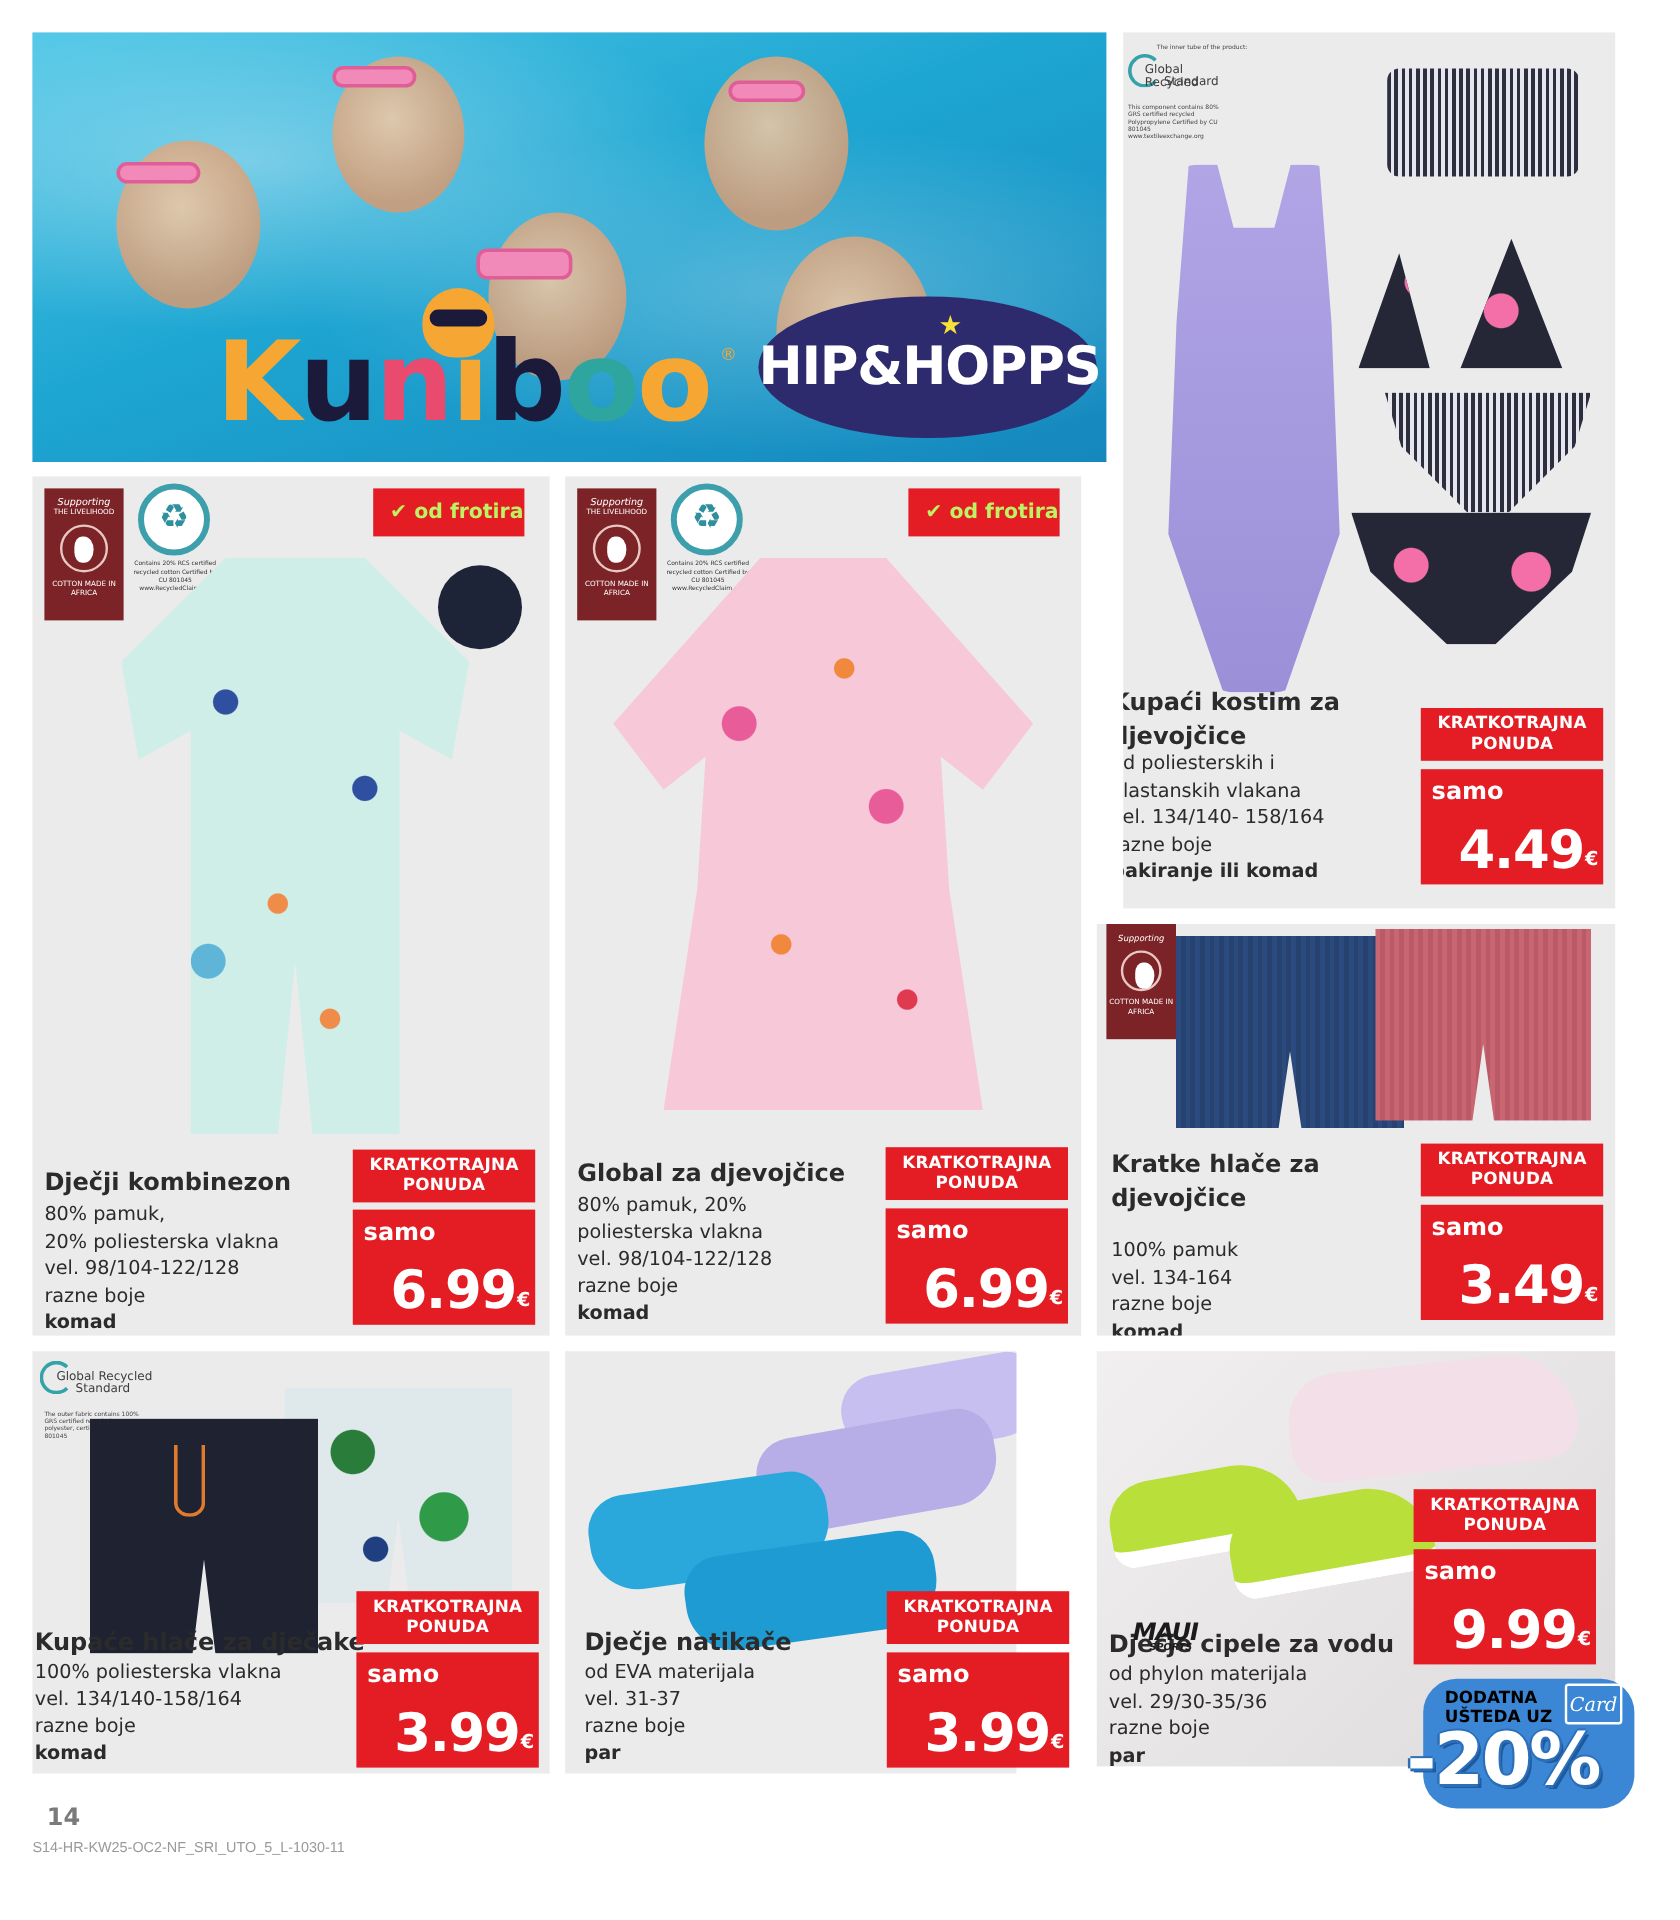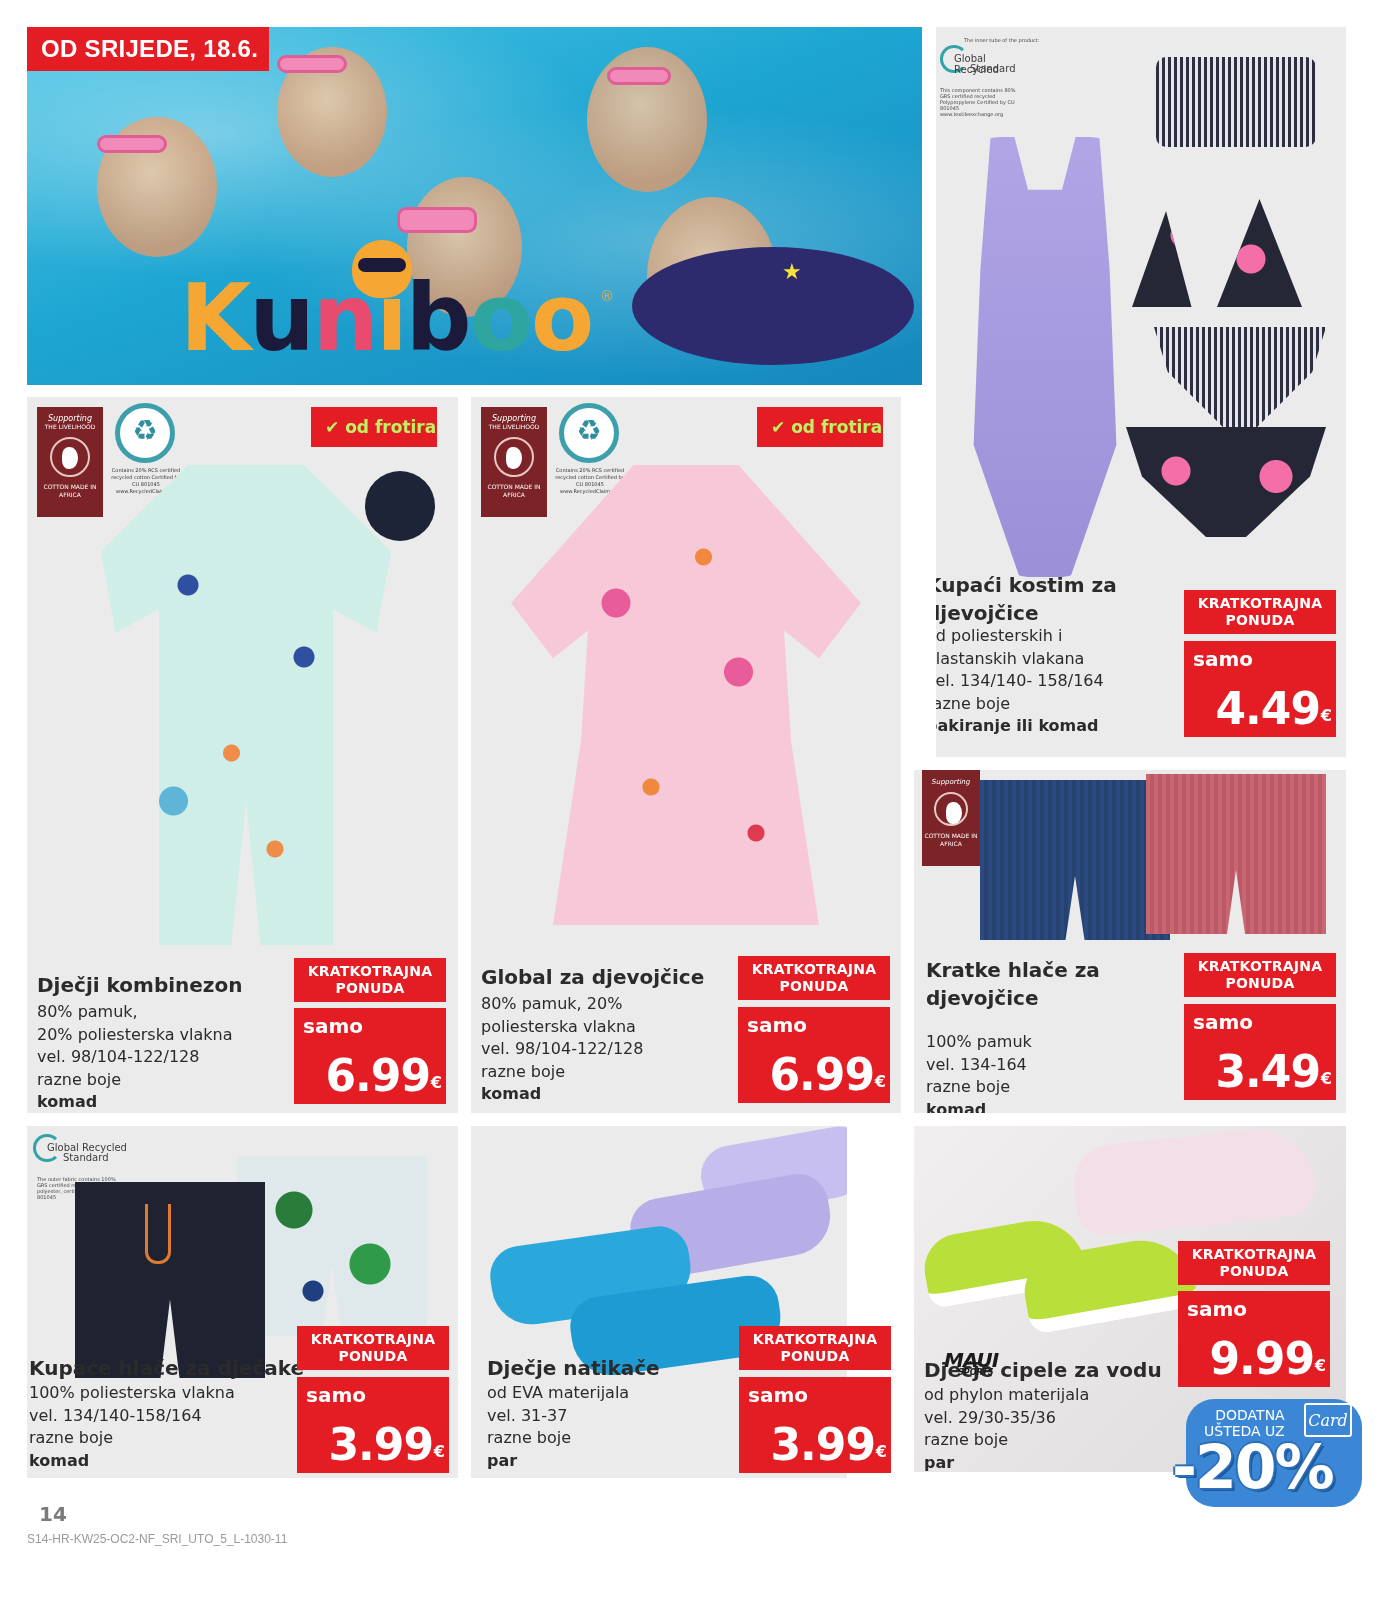--- a/index.html
+++ b/index.html
@@ -55,55 +55,55 @@
   .grs { position: absolute; font-size: 10px; color: #3d3d3d; font-weight: normal; line-height: 11px; }
   .grs .ring { position: absolute; left: 0; top: 0; width: 28px; height: 28px; border-radius: 50%; border: 3px solid #33a3a7; border-right-color: transparent; }
   .grs-small { position: absolute; font-size: 5px; line-height: 6px; color: #444; }
 
   
   .shape { position: absolute; }
   .page-num { position: absolute; left: 27px; top: 1502px; font-size: 20px; font-weight: bold; color: #7a7a7a; margin-left: 12px; }
   .page-code { position: absolute; left: 27px; top: 1532px; font-size: 12px; color: #9a9a9a; font-family: "Liberation Sans", sans-serif; }
 
   .card-bubble { position: absolute; left: 1186px; top: 1399px; width: 176px; height: 108px; background: #3c87d5; border-radius: 28px 28px 28px 28px; }
-  .card-bubble .dod { position: absolute; left: 18px; top: 8px; color: #ffffff; font-weight: normal; font-size: 14px; line-height: 16px; text-align: right; }
+  .card-bubble .dod { position: absolute; left: 18px; top: 8px; color: #000000; font-weight: bold; font-size: 14px; line-height: 16px; }
   .card-bubble .cardlogo { position: absolute; left: 118px; top: 4px; width: 48px; height: 34px; border: 2px solid #fff; border-radius: 3px; color: #fff; font-style: italic; font-family: "DejaVu Serif", serif; font-size: 16px; text-align: center; line-height: 32px; }
   .card-bubble .pct { position: absolute; left: -14px; top: 38px; color: #fff; font-weight: bold; font-size: 60px; line-height: 1; letter-spacing: -2px;
     text-shadow: 2px 0 #2c6fb8, -2px 0 #2c6fb8, 0 2px #2c6fb8, 0 -2px #2c6fb8, 3px 3px 0 #1d5a9e; }
   .maui { position: absolute; left: 944px; top: 1348px; font-weight: bold; font-size: 20px; color: #1b1b1b; letter-spacing: -1px; font-style: italic; }
   .maui small { display: block; font-size: 8px; letter-spacing: 0; margin-left: 14px; margin-top: -4px; }
 </style>
 </head>
 <body>
 
 <div class="panel banner">
   <div class="kid" style="left:70px;top:90px;width:120px;height:140px;"></div>
   <div class="kid" style="left:250px;top:20px;width:110px;height:130px;"></div>
   <div class="kid" style="left:380px;top:150px;width:115px;height:140px;"></div>
   <div class="kid" style="left:560px;top:20px;width:120px;height:145px;"></div>
   <div class="kid" style="left:620px;top:170px;width:130px;height:160px;"></div>
   <div class="goggle" style="left:70px;top:108px;width:70px;"></div>
   <div class="goggle" style="left:250px;top:28px;width:70px;"></div>
   <div class="goggle" style="left:370px;top:180px;width:80px;height:26px;"></div>
   <div class="goggle" style="left:580px;top:40px;width:64px;"></div>
-  <div class="date-tag">OD SRIJEDE, 18.6.</div>
 </div>
 <div class="raccoon"></div>
 <div class="kuniboo">
   <span style="color:#f6a733">K</span>
   <span style="color:#1c1a3a">u</span>
   <span style="color:#e94b6e">n</span>
   <span style="color:#f6a733">i</span>
   <span style="color:#1c1a3a">b</span>
   <span style="color:#2ea59f">o</span>
   <span style="color:#f6a733">o</span>
 </div>
 <div class="reg">®</div>
 <div class="hiphopps">
   <span class="star">★</span>
+  <span>HIP&amp;HOPPS</span>
 </div>
 
 <div class="panel" style="left:936px;top:27px;width:410px;height:730px;">
   <div class="grs-small" style="left:28px;top:10px;">The inner tube of the product:</div>
   <div class="grs" style="left:4px;top:18px;width:90px;height:40px;">
     <div class="ring"></div>
     <div style="position:absolute;left:14px;top:8px;">Global Recycled</div>
     <div style="position:absolute;left:30px;top:18px;">Standard</div>
   </div>
   <div class="grs-small" style="left:4px;top:60px;width:80px;">This component contains 80% GRS certified recycled Polypropylene Certified by CU 801045 www.textileexchange.org</div>

